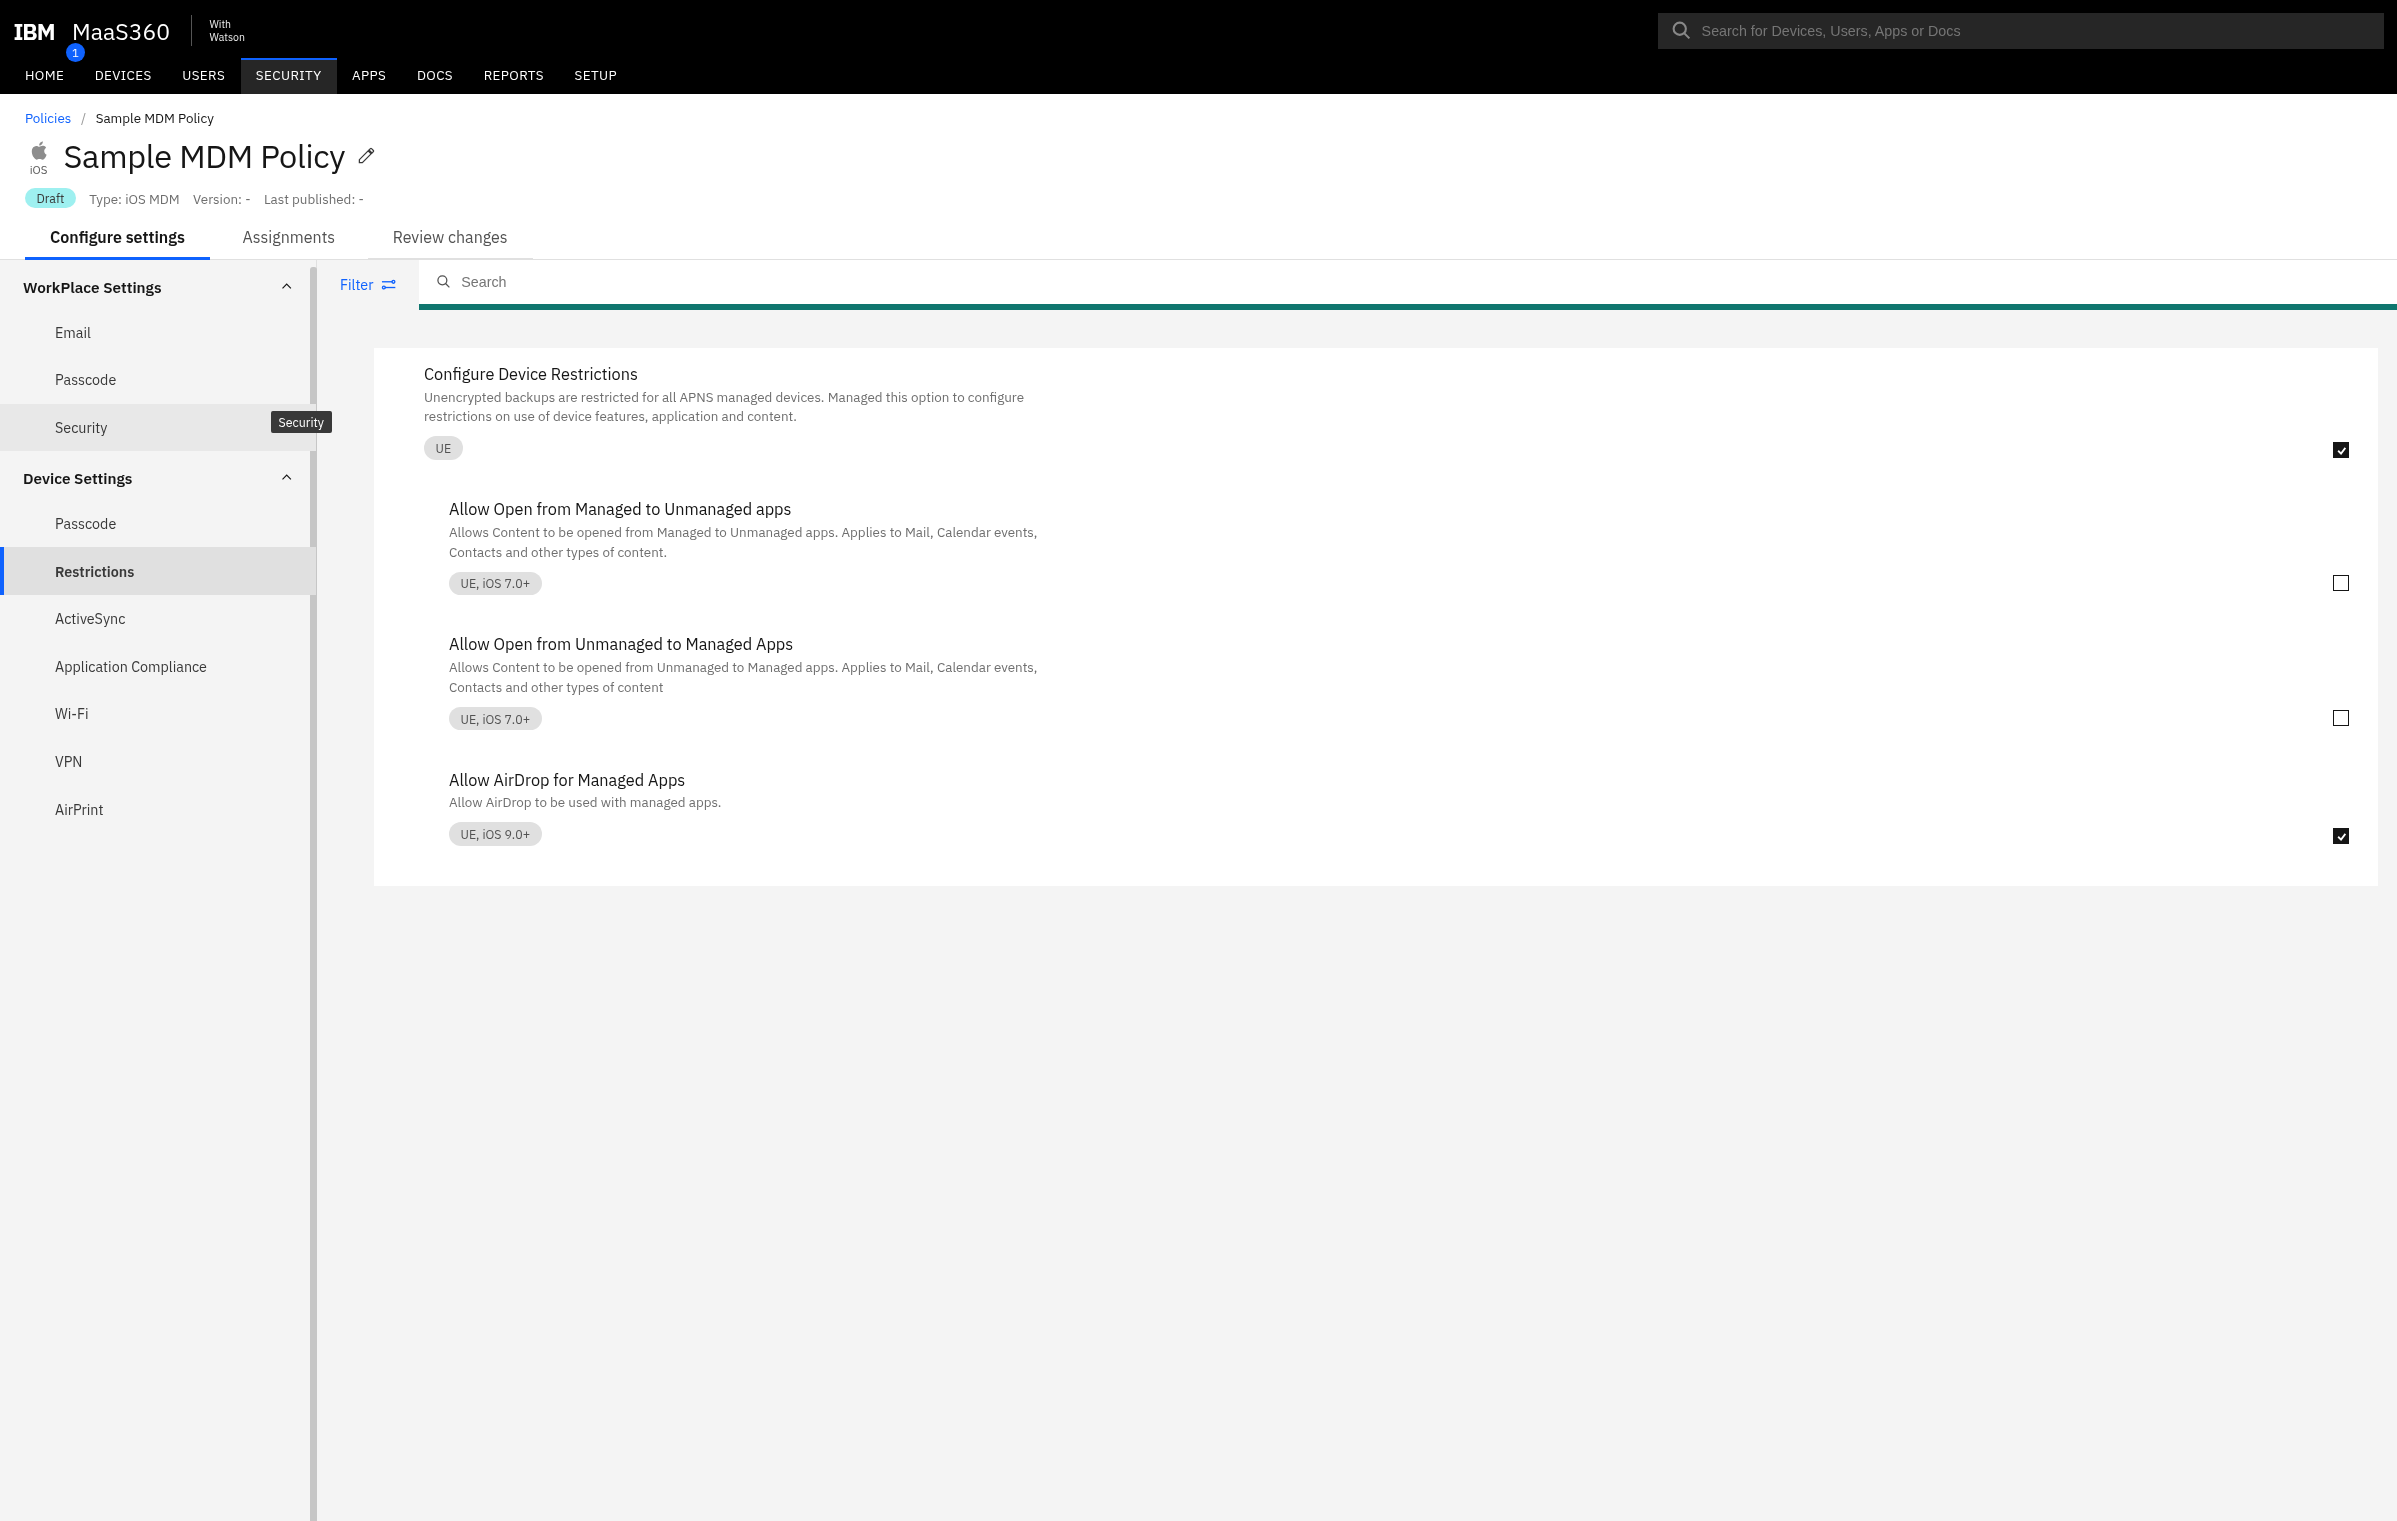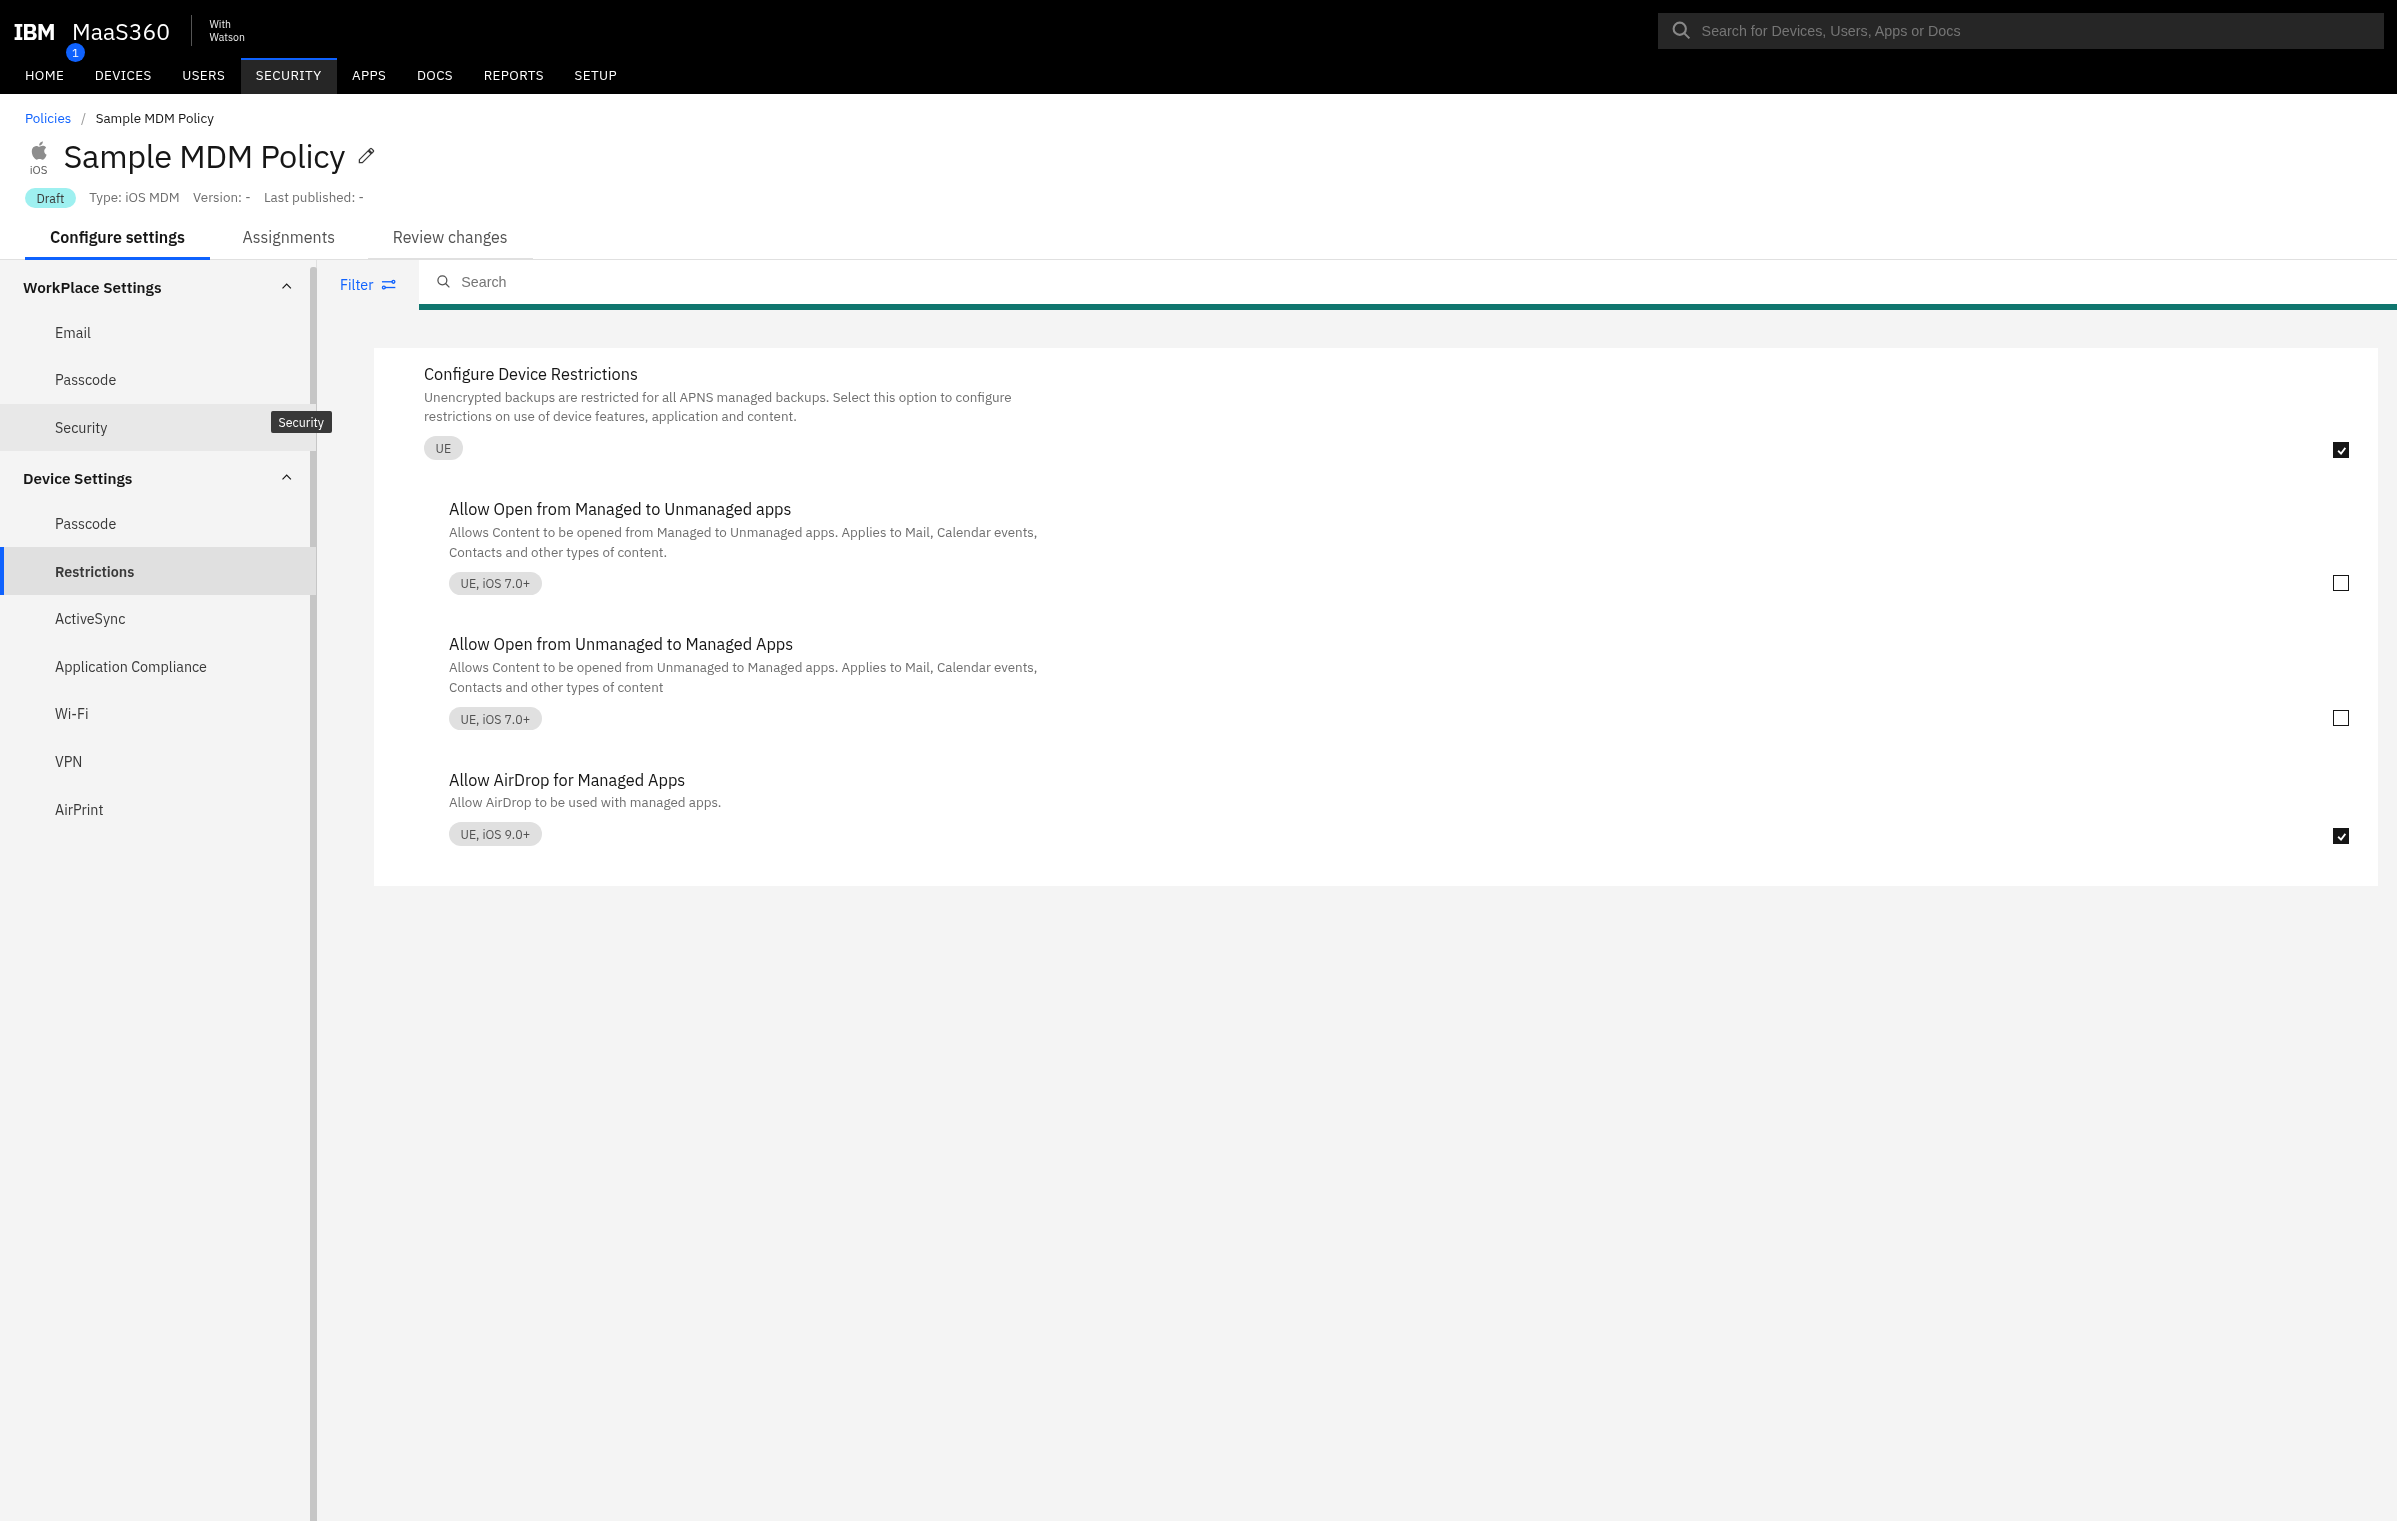--- a/index.html
+++ b/index.html
@@ -26,21 +26,21 @@
   .page-head { padding:15.3px 25px 0 25px; border-bottom:1px solid #e0e0e0;}
   .breadcrumb { display:flex; align-items:center; gap:9.6px; font-size:13.4px; margin-bottom:7.6px;}
   .breadcrumb a { color:#0f62fe; text-decoration:none;}
   .breadcrumb .sep { color:#999;}
   .title-row { display:flex; align-items:center; gap:11.5px; margin-top:5.7px;}
   .apple-stack { display:flex; flex-direction:column; align-items:center; line-height:1;}
   .apple-stack svg { width:27px; height:27px;}
   .apple-label { font-size:11.5px; color:#555; margin-top:0;}
   .page-title { font-size:32.5px; font-weight:400; letter-spacing:-0.3px;}
   .edit-icon { width:19px; height:19px; cursor:pointer;}
-  .meta-row { display:flex; align-items:flex-start; gap:13.4px; margin:11.5px 0 5.7px 0;}
+  .meta-row { display:flex; align-items:flex-end; gap:13.4px; margin:11.5px 0 5.7px 0;}
   .status-pill { background:#9ef0f0; color:#393939; padding:1.9px 11.5px; border-radius:11.5px; font-size:12.4px;}
   .meta-text { color:#6f6f6f; font-size:13.4px;}
   
   
   .tabs { display:flex; gap:7.6px; margin-top:9.6px;}
   .tab { padding:9.6px 25px 11.5px 25px; font-size:16px; color:#525252; cursor:pointer; position:relative;}
   .tab.active { color:#161616; font-weight:600;}
   .tab.active::after { content:""; position:absolute; left:0; right:0; bottom:-1px; height:2.9px; background:#0f62fe;}
   .tab.shadow { box-shadow: 0 -1px 0 #e0e0e0 inset;}
   
@@ -200,21 +200,21 @@
           </svg>
         <input placeholder="Search" style="">
       </div>
     </div>
 
     <div class="settings-panel">
 
       <div class="setting">
         <div class="setting-body">
           <div class="setting-title">Configure Device Restrictions</div>
-          <div class="setting-desc">Unencrypted backups are restricted for all APNS managed backups. Select this option to configure restrictions on use of device features, application and content.</div>
+          <div class="setting-desc">Unencrypted backups are restricted for all APNS managed devices. Managed this option to configure restrictions on use of device features, application and content.</div>
           <span class="pill">UE</span>
         </div>
         <div class="setting-ctrl">
           <span class="checkbox checked">
             <svg width="11.5" height="11.5" viewBox="0 0 16 16" fill="none" stroke="#fff" stroke-width="2.5">
                 <polyline points="3,8 7,12 13,4"></polyline>
               </svg>
           </span>
         </div>
       </div>

